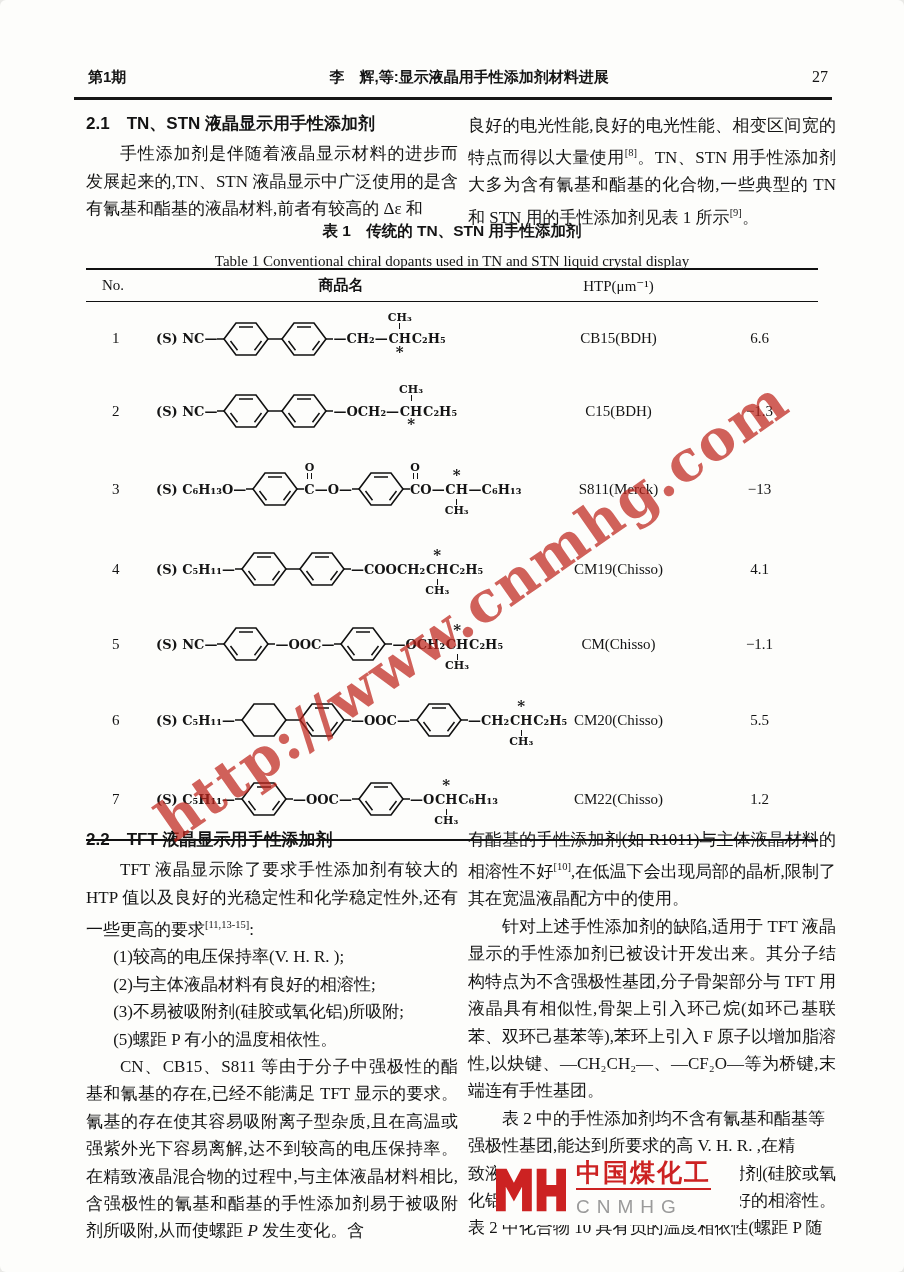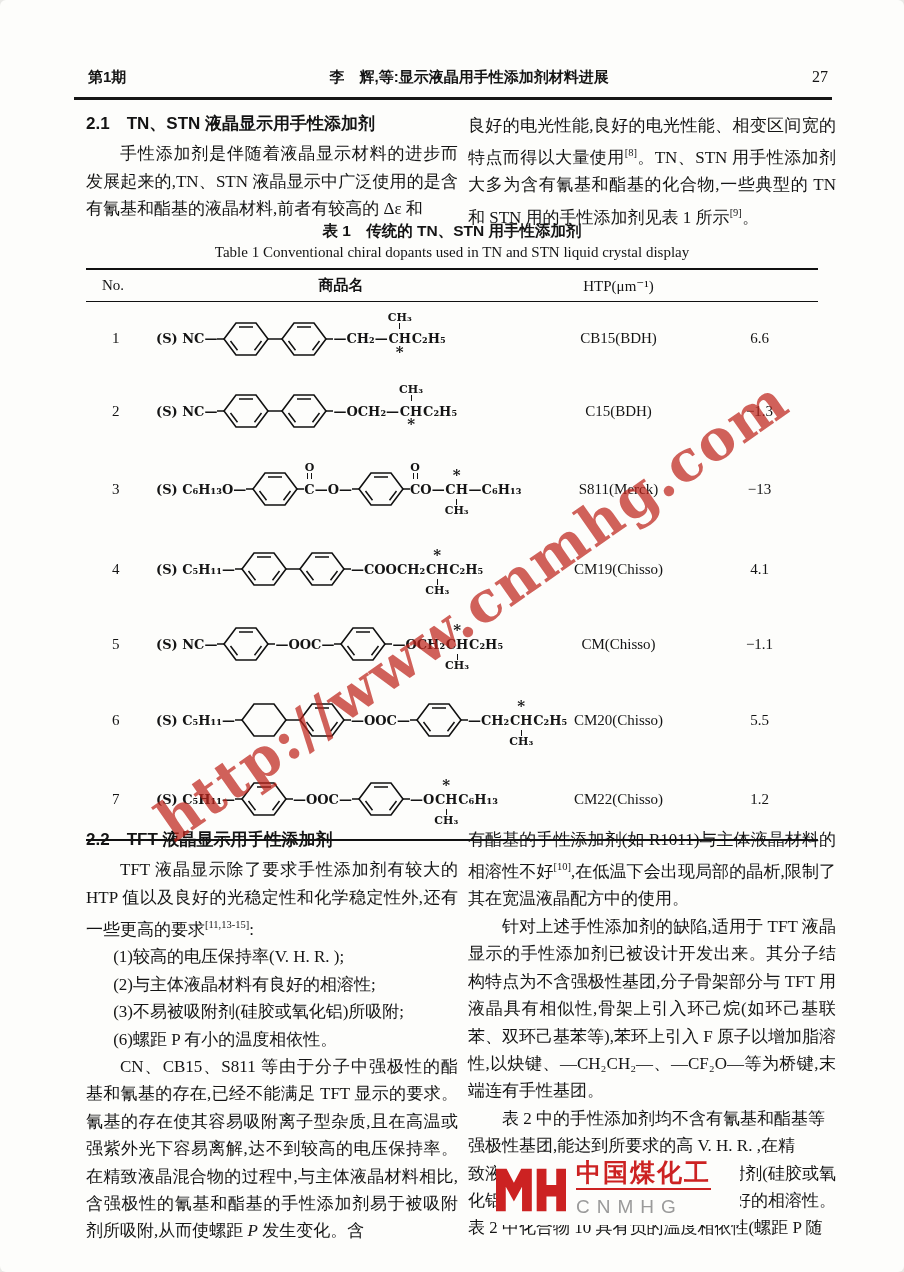--- a/index.html
+++ b/index.html
@@ -12,21 +12,21 @@
   .hdr-rule{position:absolute;left:74px;right:72px;top:97px;height:2.5px;background:#161616;}
 
   .col{position:absolute;width:372px;font-size:17px;line-height:27.4px;text-align:justify;}
   .heading{font-family:"Liberation Sans",sans-serif;font-weight:bold;font-size:17px;margin-bottom:3px;}
   .indent{text-indent:2em;}
   sup{font-size:10.5px;}
   .req-item{text-indent:1.6em;}
 
   .t-title-zh{position:absolute;left:0;right:0;top:221px;text-align:center;
       font-family:"Liberation Sans",sans-serif;font-weight:bold;font-size:15.5px;}
-  .t-title-en{position:absolute;left:0;right:0;top:244px;text-align:center;font-size:15px;}
+  .t-title-en{position:absolute;left:0;right:0;top:253px;text-align:center;font-size:15px;}
 
   .tbl{position:absolute;left:86px;top:268px;width:732px;border-top:2.5px solid #111;border-bottom:2.5px solid #111;}
   .thead,.trow{display:grid;grid-template-columns:60px 390px 165px 117px;align-items:center;}
   .thead{height:31px;border-bottom:1.6px solid #111;font-size:15px;}
   .thead .h-no{padding-left:16px;font-family:"Liberation Serif",serif;}
   .thead .h-st{text-align:center;font-family:"Liberation Sans",sans-serif;font-weight:bold;letter-spacing:2px;}
   .thead .h-tr{text-align:center;font-family:"Liberation Sans",sans-serif;font-weight:bold;}
   .thead .h-htp{text-align:center;}
   .trow{min-height:73px;}
   .c-no{padding-left:26px;font-size:15px;}
@@ -456,21 +456,21 @@
       </div>
   </div>
 
   <div class="col" style="left:86px;top:826px;">
     <div class="heading">2.2　TFT 液晶显示用手性添加剂</div>
     <div class="indent"><span>TFT 液晶显示除了要求手性添加剂有较大的 HTP 值以及良好的光稳定性和化学稳定性外,还有一些更高的要求</span><sup>[11,13-15]</sup><span>:</span></div>
     <div>
         <div class="req-item">(1)较高的电压保持率(V. H. R. );</div>
         <div class="req-item">(2)与主体液晶材料有良好的相溶性;</div>
         <div class="req-item">(3)不易被吸附剂(硅胶或氧化铝)所吸附;</div>
-        <div class="req-item">(6)螺距 P 有小的温度相依性。</div>
+        <div class="req-item">(5)螺距 P 有小的温度相依性。</div>
       </div>
     <div class="indent"><span>CN、CB15、S811 等由于分子中强极性的酯基和氰基的存在,已经不能满足 TFT 显示的要求。氰基的存在使其容易吸附离子型杂质,且在高温或强紫外光下容易离解,达不到较高的电压保持率。在精致液晶混合物的过程中,与主体液晶材料相比,含强极性的氰基和酯基的手性添加剂易于被吸附剂所吸附,从而使螺距 </span><i>P</i><span> 发生变化。含</span></div>
   </div>
 
   <div class="col" style="left:468px;top:826px;width:368px;">
     <div><span>有酯基的手性添加剂(如 R1011)与主体液晶材料的相溶性不好</span><sup>[10]</sup><span>,在低温下会出现局部的晶析,限制了其在宽温液晶配方中的使用。</span></div>
     <div class="indent"><span>针对上述手性添加剂的缺陷,适用于 TFT 液晶显示的手性添加剂已被设计开发出来。其分子结构特点为不含强极性基团,分子骨架部分与 TFT 用液晶具有相似性,骨架上引入环己烷(如环己基联苯、双环己基苯等),苯环上引入 F 原子以增加脂溶性,以炔键、—CH₂CH₂—、—CF₂O—等为桥键,末端连有手性基团。</span></div>
     <div class="p3">
       <div>
           <div class="p3line" style="text-indent: 2em;">

